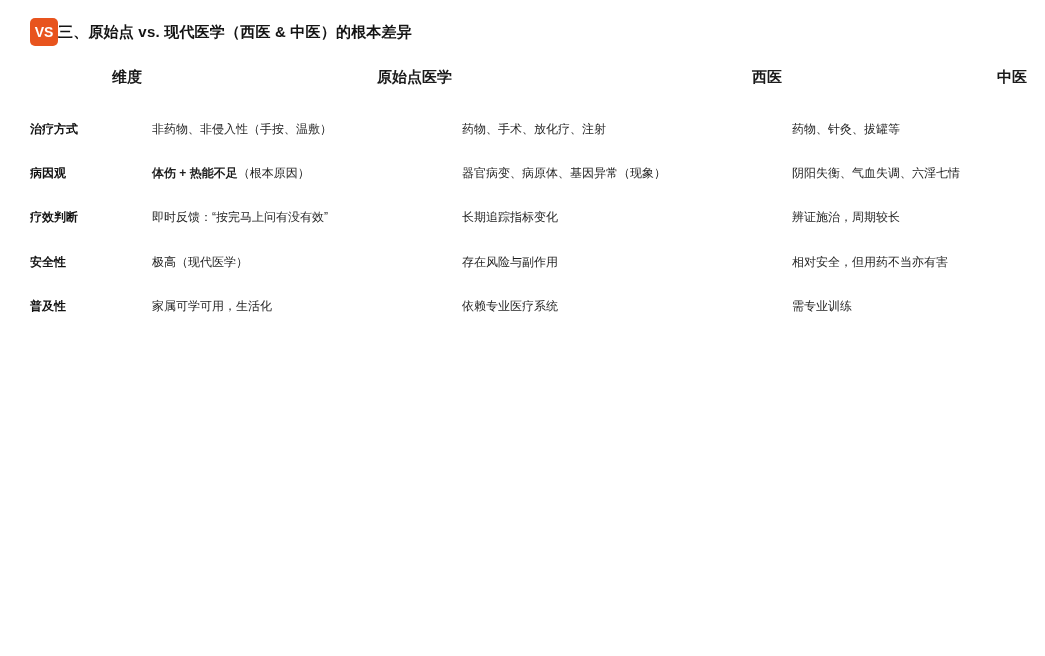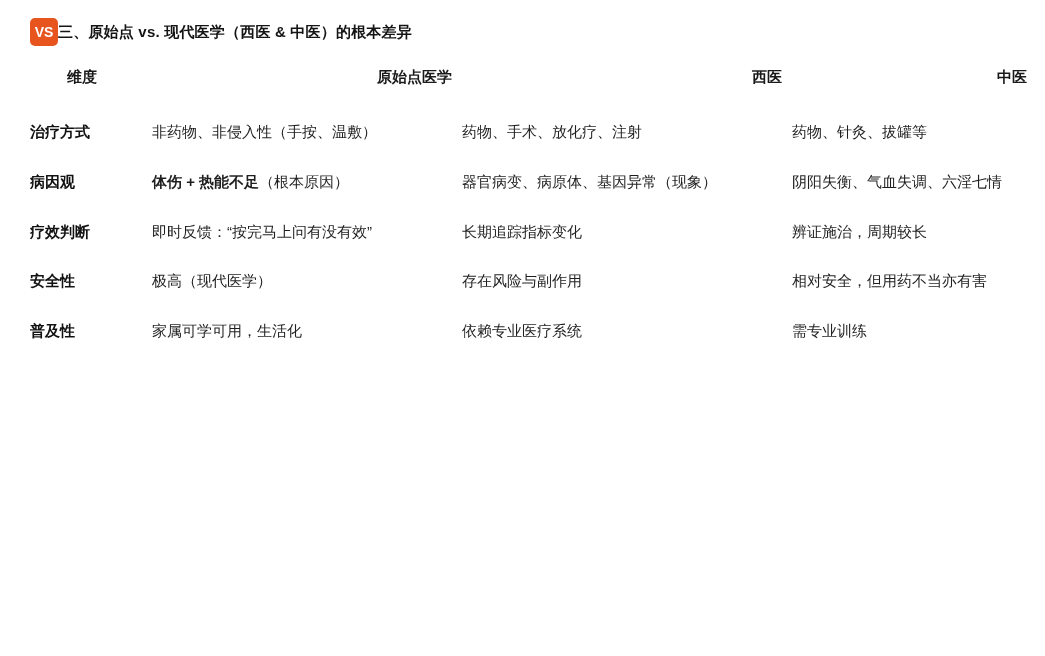--- a/index.html
+++ b/index.html
@@ -65,24 +65,24 @@
   table.compare col.c-tcm   { width: 245px; }
 
   table.compare thead th {
     font-size: 15px;
     font-weight: bold;
     color: #1a1a1a;
     text-align: right;
     padding: 0 0 20px 0;
     vertical-align: middle;
   }
-  table.compare thead th.h-dim { text-align: center; }
+  table.compare thead th.h-dim { }
 
   table.compare tbody td {
-    font-size: 15px;
+    font-size: 12px;
     line-height: 1.85;
     color: #1f1f1f;
     vertical-align: middle;
     padding: 11px 16px 11px 0;
   }
   table.compare tbody td.dim {
     font-weight: bold;
     color: #121212;
     padding-left: 8px;
     padding-right: 10px;

